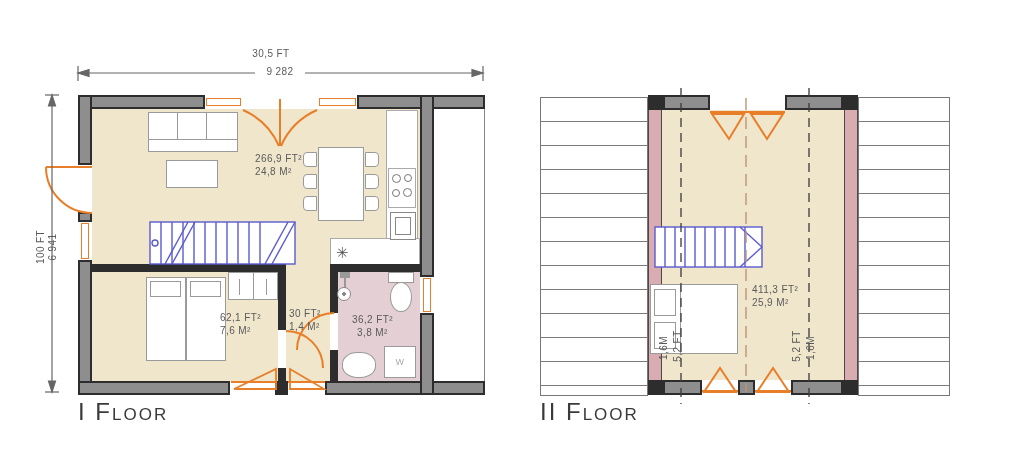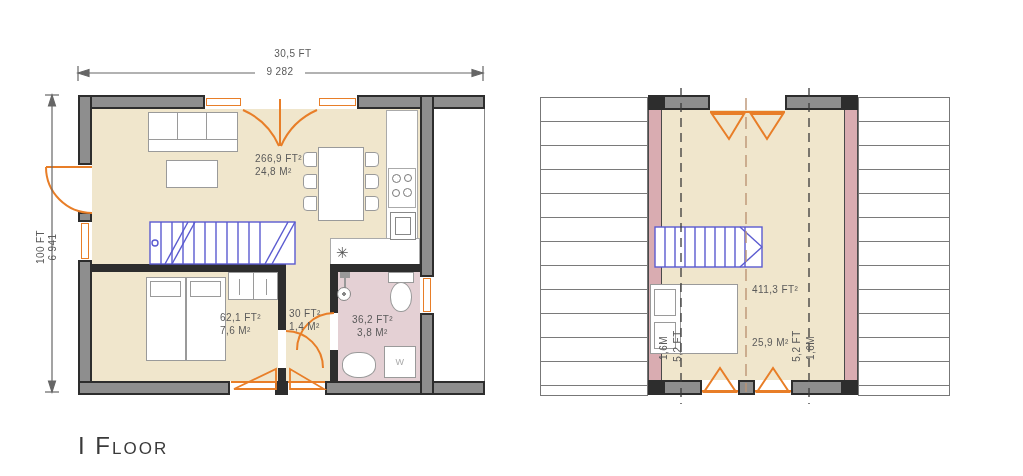--- a/index.html
+++ b/index.html
@@ -226,37 +226,38 @@
       <line x1="78" y1="66" x2="78" y2="81"></line>
       <line x1="483" y1="66" x2="483" y2="81"></line>
       <line x1="52" y1="95" x2="52" y2="392"></line>
       <polygon points="52,95 48.5,106 55.5,106"></polygon>
       <polygon points="52,392 48.5,381 55.5,381"></polygon>
       <line x1="45" y1="95" x2="59" y2="95"></line>
       <line x1="45" y1="392" x2="59" y2="392"></line>
     </g>
   </svg>
 
-  <div class="abs txt ctr t" style="left:243px;top:48px;width:100px;">30,5 FT</div>
+  <div class="abs txt ctr t" style="left:221px;top:48px;width:100px;">30,5 FT</div>
   <div class="abs txt ctr t" style="left:255px;top:66px;width:50px;background:#fff;">9 282</div>
   <div class="abs txt rot t" style="left:13px;top:241px;width:56px;">100 FT</div>
   <div class="abs txt rot t" style="left:25px;top:241px;width:56px;">6 941</div>
 
   <div class="abs txt t" style="left:255px;top:153px;">266,9 FT²</div>
   <div class="abs txt t" style="left:255px;top:166px;">24,8 M²</div>
   <div class="abs txt t" style="left:220px;top:312px;">62,1 FT²</div>
   <div class="abs txt t" style="left:220px;top:325px;">7,6 M²</div>
   <div class="abs txt t" style="left:289px;top:308px;">30 FT²</div>
   <div class="abs txt t" style="left:289px;top:321px;">1,4 M²</div>
   <div class="abs txt t" style="left:352px;top:314px;">36,2 FT²</div>
   <div class="abs txt t" style="left:357px;top:327px;">3,8 M²</div>
 
   <div class="abs txt t" style="left:752px;top:284px;">411,3 FT²</div>
-  <div class="abs txt t" style="left:752px;top:297px;margin-top:40px;">25,9 M²</div>
+  <div class="abs txt t" style="left:752px;top:297px;">25,9 M²</div>
 
   <div class="abs txt rot t" style="left:641px;top:342px;width:46px;">1,6M</div>
   <div class="abs txt rot t" style="left:655px;top:340px;width:46px;">5,2 FT</div>
   <div class="abs txt rot t" style="left:774px;top:340px;width:46px;">5,2 FT</div>
   <div class="abs txt rot t" style="left:788px;top:342px;width:46px;">1,6M</div>
 
-  <div class="abs floorlabel t" style="left:78px;top:398px;margin-top:34px;">I Floor</div>
+  <div class="abs floorlabel t" style="left:78px;top:398px;">I Floor</div>
+  <div class="abs floorlabel t" style="left:540px;top:398px;">II Floor</div>
 
 </div>
 
 </body></html>

